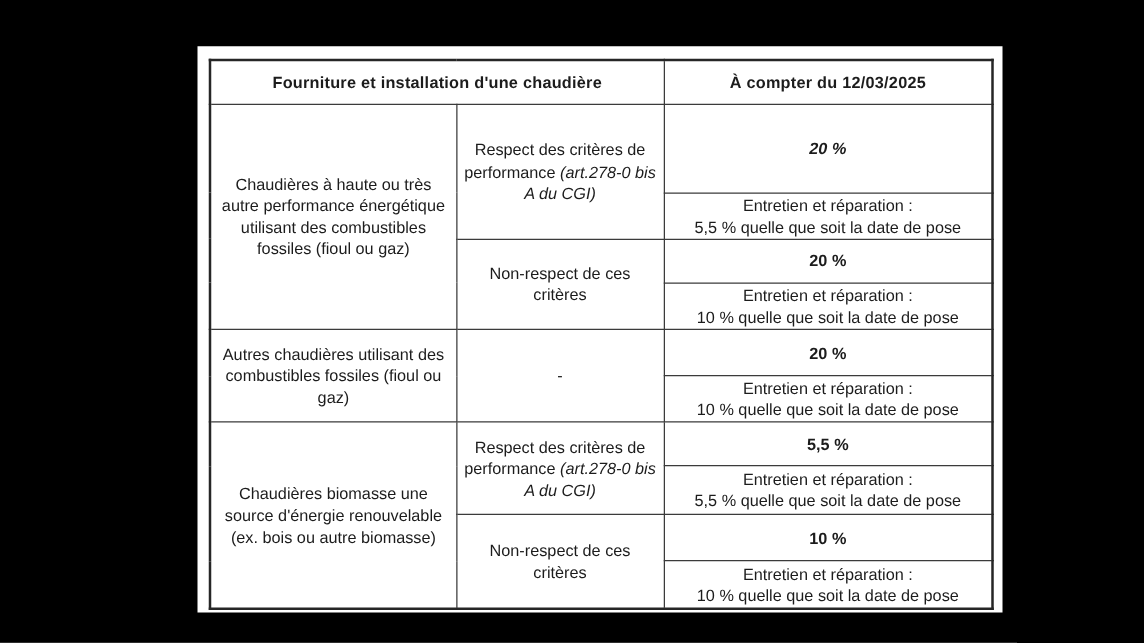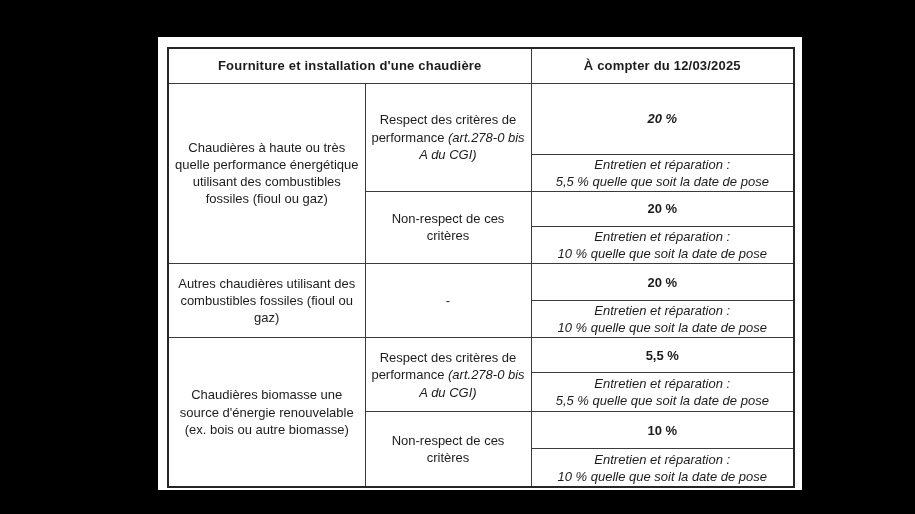--- a/index.html
+++ b/index.html
@@ -56,21 +56,20 @@
   }
   td.cat { font-size: 13px; }
   td.crit { font-size: 13px; }
   td.crit .note { font-style: italic; }
   td.rate {
     font-weight: bold;
     font-size: 13.5px;
   }
   td.rate.italic { font-style: italic; }
   td.maint {
-    font-style: italic;
     font-size: 12.8px;
     line-height: 1.25;
     padding: 1px 2px;
     margin-left: 20px;
   }
   
   tr.h35 { height: 35px; }
   tr.h71 { height: 71px; }
   tr.h36 { height: 36px; }
   tr.h37 { height: 37px; }
@@ -92,21 +91,21 @@
           <col class="c3">
       </colgroup>
 
       <tbody>
           <tr class="h35">
         <th class="hcell" colspan="2">Fourniture et installation d'une chaudière</th>
         <th class="hcell">À compter du 12/03/2025</th>
       </tr>
 
       <tr class="h71">
-        <td class="cat" rowspan="4">Chaudières à haute ou très quelle performance énergétique utilisant des combustibles fossiles (fioul ou gaz)</td>
+        <td class="cat" rowspan="4">Chaudières à haute ou très autre performance énergétique utilisant des combustibles fossiles (fioul ou gaz)</td>
         <td class="crit" rowspan="2">
           <span>Respect des critères de performance</span>
           <span class="note">(art.278-0 bis A du CGI)</span>
         </td>
         <td class="rate italic">20 %</td>
       </tr>
       <tr class="h36">
         <td class="maint">
           <div>Entretien et réparation :</div>
           <div>5,5 % quelle que soit la date de pose</div>

